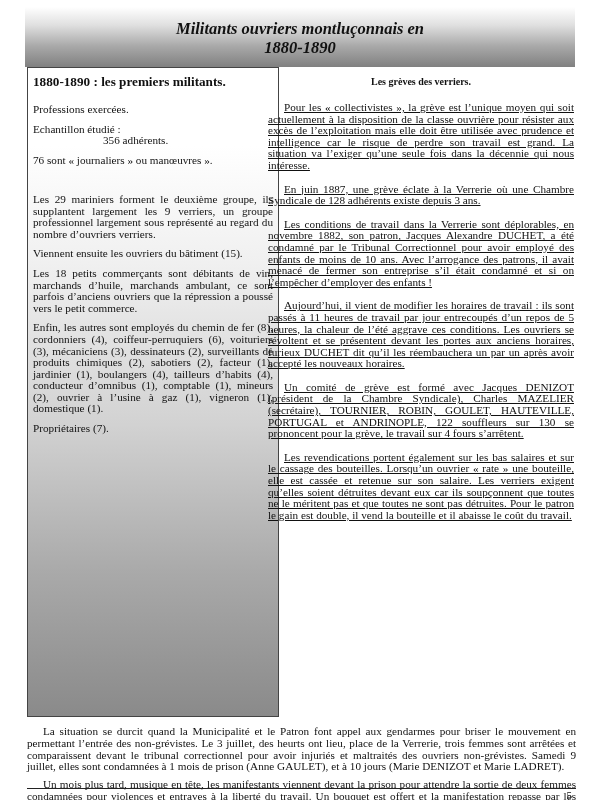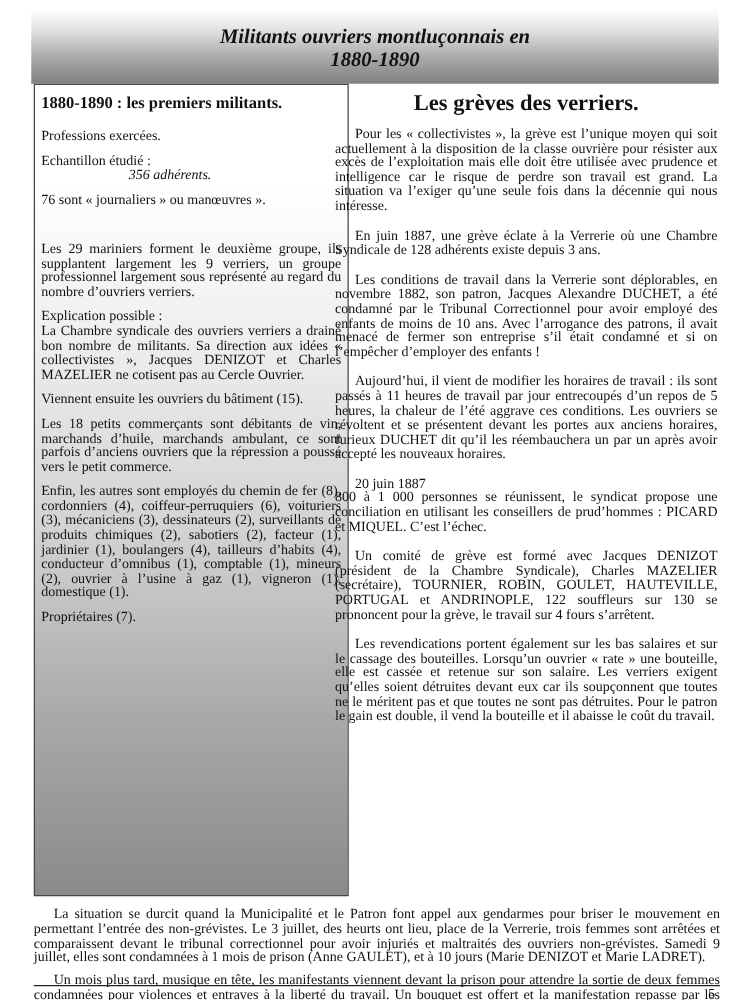--- a/index.html
+++ b/index.html
@@ -20,29 +20,29 @@
   .leftbox {
     position: absolute; left: 27px; top: 67px; width: 252px; height: 650px;
     border: 1px solid #444; box-sizing: border-box;
     background: linear-gradient(to bottom, #ffffff 0%, #ffffff 12%, #f0f0f0 30%, #d2d2d2 55%, #a9a9a9 78%, #8a8a8a 100%);
     padding: 4px 5px;
     font-size: 11.2px; line-height: 11.6px;
   }
   .leftbox .box-title { font-weight: bold; font-size: 13.2px; line-height: 16px; margin-top: 2px; }
   .leftbox p { margin: 0 0 8px 0; text-align: justify; }
   .leftbox .first { margin-top: 14px; }
-  .indent-num { padding-left: 70px; display: block; font-style: italic; }
+  .indent-num { padding-left: 70px; display: block; }
   .rightcol {
     position: absolute; left: 268px; top: 74px; width: 306px;
     font-size: 11.2px; line-height: 11.6px;
   }
   .rightcol h2 {
-    font-size: 18px; font-weight: bold; text-align: center; margin: 0 0 12px 0; line-height: 16px;
+    font-size: 10px; font-weight: bold; text-align: center; margin: 0 0 12px 0; line-height: 16px;
   }
-  .rightcol p { margin: 0 0 12px 0; text-align: justify; text-indent: 16px; }
+  .rightcol p { margin: 0 0 12px 0; text-align: justify; text-indent: 16px; text-decoration: underline; }
   .rightcol p.noind { text-indent: 0; }
   .date-line { text-indent: 16px; display: block; }
   .bottom {
     position: absolute; left: 27px; top: 726px; width: 549px;
     font-size: 11.2px; line-height: 11.8px;
   }
   .bottom p { margin: 0 0 6px 0; text-align: justify; text-indent: 16px; }
   .bottom-rule {
     position: absolute; left: 27px; top: 788px; width: 549px; height: 0;
     border-top: 1.5px solid #222;
@@ -66,40 +66,32 @@
   <p class="first">Professions exercées.</p>
   <p>
     <span>Echantillon étudié :</span>
     <span class="indent-num">356 adhérents.</span>
   </p>
   <p>76 sont  « journaliers » ou  manœuvres ».</p>
   <p>
     <br>
   </p>
   <p>Les 29 mariniers forment le deuxième groupe, ils supplantent largement les 9 verriers, un groupe professionnel largement sous représenté au regard du nombre d’ouvriers verriers.</p>
-  <p>
-    <span>Explication possible :</span><br>
-    <span>La Chambre syndicale des ouvriers verriers a drainé bon nombre de militants. Sa direction aux idées « collectivistes », Jacques DENIZOT et Charles MAZELIER ne cotisent pas au Cercle Ouvrier.</span>
-  </p>
   <p>Viennent ensuite les ouvriers du bâtiment (15).</p>
   <p>Les 18 petits commerçants sont débitants de vin, marchands d’huile, marchands ambulant, ce sont parfois d’anciens ouvriers que la répression a poussé vers le petit commerce.</p>
   <p>Enfin, les autres sont employés du chemin de fer (8), cordonniers (4), coiffeur-perruquiers (6), voituriers (3), mécaniciens (3), dessinateurs (2), surveillants de produits chimiques (2), sabotiers (2), facteur (1), jardinier (1), boulangers (4), tailleurs d’habits (4), conducteur d’omnibus (1), comptable (1), mineurs (2), ouvrier à l’usine à gaz (1), vigneron (1), domestique (1).</p>
   <p>Propriétaires (7).</p>
 </div>
 
 <div class="rightcol">
   <h2>Les grèves des verriers.</h2>
   <p>Pour les « collectivistes », la grève est l’unique moyen qui soit actuellement à la disposition de la classe ouvrière pour résister aux excès de l’exploitation mais elle doit être utilisée avec prudence et intelligence car le risque de perdre son travail est grand. La situation va l’exiger qu’une seule fois dans la décennie qui nous intéresse.</p>
   <p>En juin 1887, une grève éclate à la Verrerie où une Chambre Syndicale de 128 adhérents existe depuis 3 ans.</p>
   <p>Les conditions de travail dans la Verrerie sont déplorables, en novembre 1882, son patron, Jacques Alexandre DUCHET, a été condamné par le Tribunal Correctionnel pour avoir employé des enfants de moins de 10 ans. Avec l’arrogance des patrons, il avait menacé de fermer son entreprise s’il était condamné et si on l’empêcher d’employer des enfants !</p>
   <p>Aujourd’hui, il vient de modifier les horaires de travail : ils sont passés à 11 heures de travail par jour entrecoupés d’un repos de 5 heures, la chaleur de l’été aggrave ces conditions. Les ouvriers se révoltent et se présentent devant les portes aux anciens horaires, furieux DUCHET dit qu’il les réembauchera un par un après avoir accepté les nouveaux horaires.</p>
-  <p class="noind">
-    <span class="date-line">20 juin 1887</span>
-    <span class="date-line" style="display:inline;">800 à 1 000 personnes se réunissent, le syndicat propose une conciliation en utilisant les conseillers de prud’hommes : PICARD et MIQUEL. C’est l’échec.</span>
-  </p>
   <p>Un comité de grève est formé avec Jacques DENIZOT (président de la Chambre Syndicale), Charles MAZELIER (secrétaire), TOURNIER, ROBIN, GOULET, HAUTEVILLE, PORTUGAL et ANDRINOPLE, 122 souffleurs sur 130 se prononcent pour la grève, le travail sur 4 fours s’arrêtent.</p>
   <p>Les revendications portent également sur les bas salaires et sur le cassage des bouteilles. Lorsqu’un ouvrier « rate » une bouteille, elle est cassée et retenue sur son salaire. Les verriers exigent qu’elles soient détruites devant eux car ils soupçonnent que toutes ne le méritent pas et que toutes ne sont pas détruites. Pour le patron le gain est double, il vend la bouteille et il abaisse le coût du travail.</p>
 </div>
 
 <div class="bottom">
   <p>La situation se durcit quand la Municipalité et le Patron font appel aux gendarmes pour briser le mouvement en permettant l’entrée des non-grévistes. Le 3 juillet, des heurts ont lieu, place de la Verrerie, trois femmes sont arrêtées et comparaissent devant le tribunal correctionnel pour avoir injuriés et maltraités des ouvriers non-grévistes. Samedi 9 juillet, elles sont condamnées à 1 mois de prison (Anne GAULET), et à 10 jours (Marie DENIZOT et Marie LADRET).</p>
   <p>Un mois plus tard, musique en tête, les manifestants viennent devant la prison pour attendre la sortie de deux femmes condamnées pour violences et entraves à la liberté du travail. Un bouquet est offert et la manifestation repasse par les boulevards.</p>
 </div>
 
 <div class="bottom-rule"></div>

